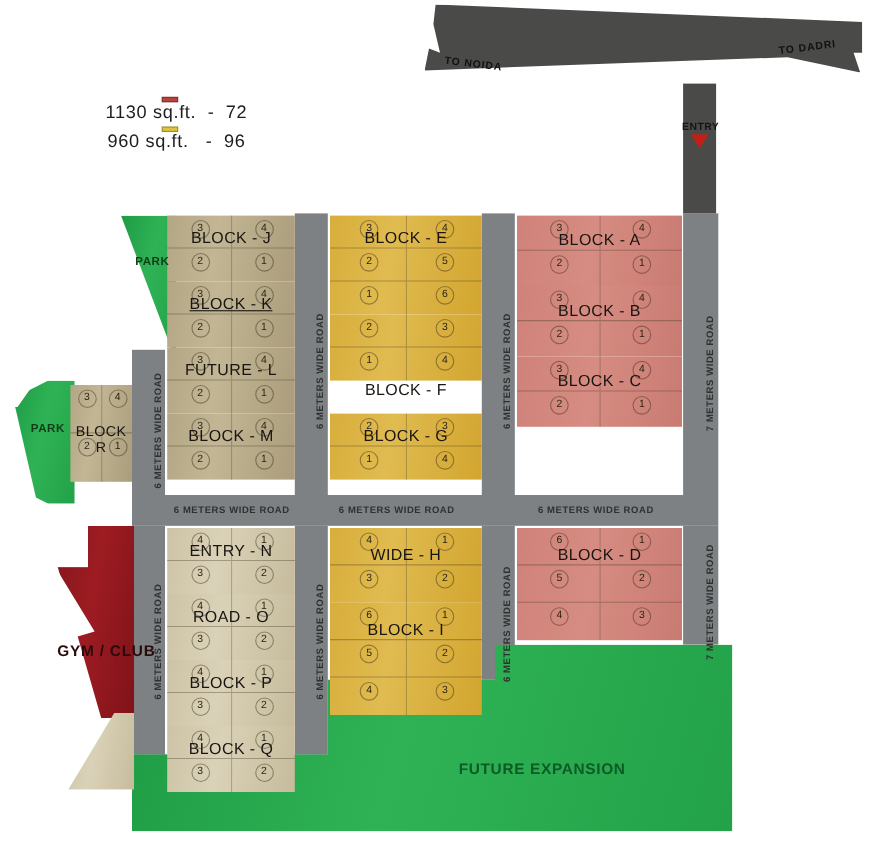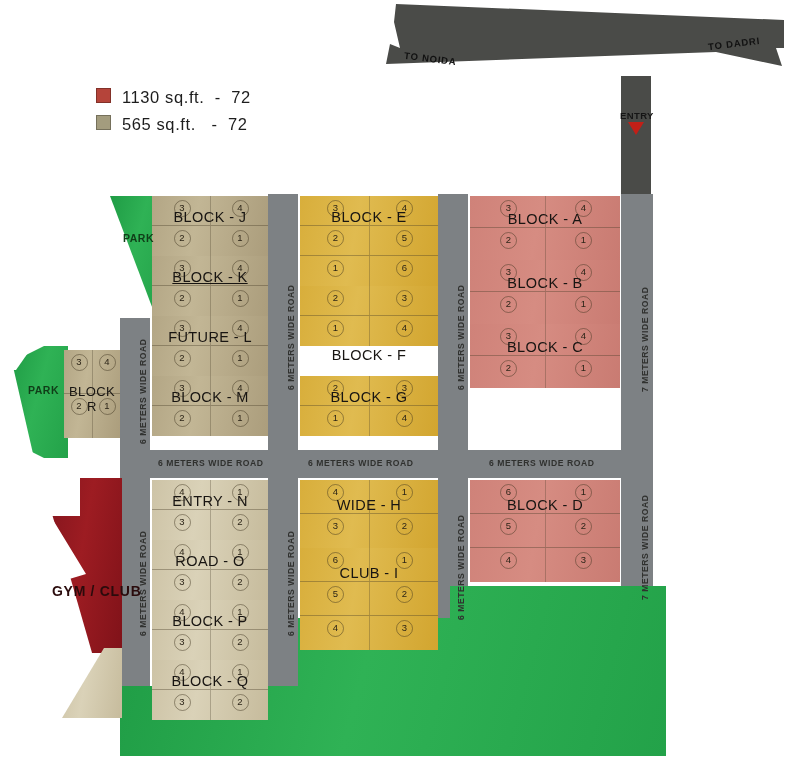--- a/index.html
+++ b/index.html
@@ -20,22 +20,24 @@
 
   
   #legend {
     position: absolute;
     left: 96px;
     top: 88px;
     z-index: 60;
   }
   .legend-row {
     display: flex;
+    align-items: center;
     height: 24px;
     margin-bottom: 3px;
+    flex-direction: column;
   }
   .legend-swatch {
     width: 15px;
     height: 15px;
     margin-right: 11px;
     border: 1px solid rgba(0,0,0,0.28);
     box-sizing: border-box;
   }
   .legend-text {
     font-size: 16.5px;
@@ -248,20 +250,21 @@
   <div class="green-area" style="left:110px; top:196px; width:50px; height:132px;
               clip-path: polygon(22px 0px, 50px 0px, 50px 132px, 50px 132px, 0px 0px);"></div>
   <div class="park-label" style="left:123px; top:232px;">PARK</div>
 
   <div class="green-area" style="left:12px; top:346px; width:56px; height:112px;
               clip-path: polygon(32px 0px, 56px 0px, 56px 112px, 22px 112px, 0px 16px);"></div>
   <div class="park-label" style="left:28px; top:384px;">PARK</div>
 
   <div class="green-area" style="left:120px; top:586px; width:546px; height:170px;
               clip-path: polygon(0px 100px, 178px 100px, 178px 32px, 330px 32px, 330px 0px, 546px 0px, 546px 170px, 0px 170px);"></div>
+  <div class="green-label" style="left:417px; top:691px;">FUTURE EXPANSION</div>
 
   <div class="gym-area" style="left:36px; top:478px; width:86px; height:175px;
               clip-path: polygon(30px 0px, 86px 0px, 86px 175px, 24px 175px, 10px 108px, 50px 96px, 0px 14px);"></div>
   <div class="gym-label" style="left:52px; top:583px;">GYM / CLUB</div>
 
   <div class="blockgroup fill-sand" style="left:62px; top:648px; width:60px; height:70px;
               clip-path: polygon(42px 0px, 60px 0px, 60px 70px, 0px 70px);"></div>
 
   <div class="white-mask" style="left:0px; top:180px; width:132px; height:170px;
               clip-path: polygon(0px 0px, 110px 0px, 110px 20px, 0px 155px);"></div>
@@ -498,21 +501,21 @@
         <div class="unitcell" style="left: 0px; top: 34px; width: 100%; height: 34px;">
           <div class="vsplit"></div>
           <div class="unit-num" style="left: 27px; top: 4px;">5</div>
           <div class="unit-num" style="left: 96px; top: 4px;">2</div>
         </div>
         <div class="unitcell lastrow" style="left: 0px; top: 68px; width: 100%; height: 34px;">
           <div class="vsplit"></div>
           <div class="unit-num" style="left: 27px; top: 4px;">4</div>
           <div class="unit-num" style="left: 96px; top: 4px;">3</div>
         </div>
-        <div class="block-name" style="top: 17px;">CLUB - I</div>
+        <div class="block-name" style="top: 17px;">BLOCK - I</div>
       </div>
       <div class="blockgroup fill-red" style="left: 470px; top: 480px; width: 150px; height: 102px;">
         <div class="unitcell" style="left: 0px; top: 0px; width: 100%; height: 34px;">
           <div class="vsplit"></div>
           <div class="unit-num" style="left: 30px; top: 4px;">6</div>
           <div class="unit-num" style="left: 105px; top: 4px;">1</div>
         </div>
         <div class="unitcell" style="left: 0px; top: 34px; width: 100%; height: 34px;">
           <div class="vsplit"></div>
           <div class="unit-num" style="left: 30px; top: 4px;">5</div>
@@ -526,18 +529,18 @@
         <div class="block-name" style="top: 17px;">BLOCK - D</div>
       </div>
     </div>
 
   <div id="legend">
       <div class="legend-row">
         <div class="legend-swatch" style="background: rgb(181, 68, 58);"></div>
         <div class="legend-text">1130 sq.ft.  -  72</div>
       </div>
       <div class="legend-row">
-        <div class="legend-swatch" style="background: rgb(163, 156, 126);"></div>
-        <div class="legend-text">565 sq.ft.   -  72</div>
+        <div class="legend-swatch" style="background: rgb(224, 194, 60);"></div>
+        <div class="legend-text">960 sq.ft.   -  96</div>
       </div>
     </div>
 
 </div>
 
 </body></html>

